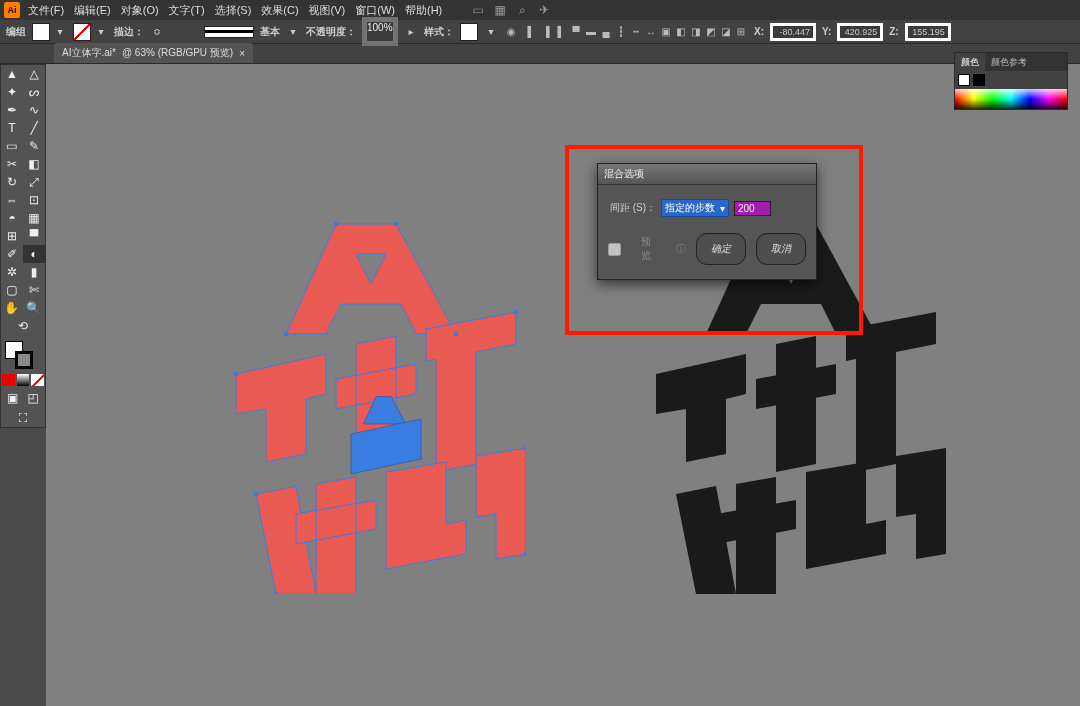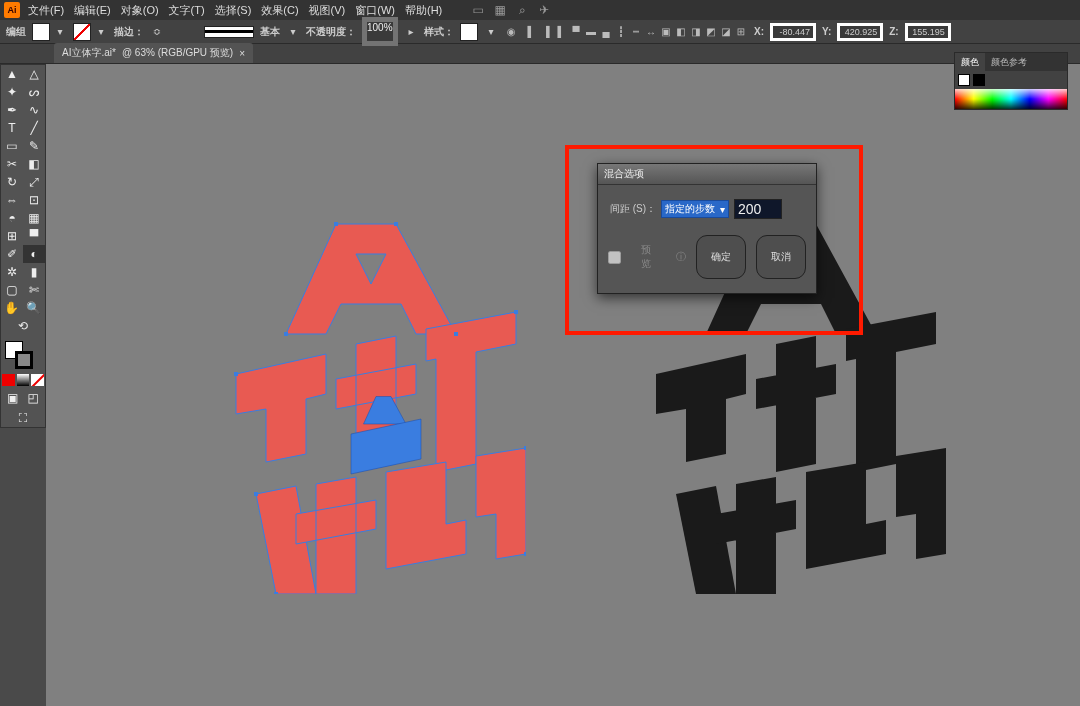--- a/index.html
+++ b/index.html
@@ -57,25 +57,25 @@
 .cp-spectrum::before { content: ""; position: absolute; inset: 0; background: linear-gradient(to bottom, rgba(255,255,255,.8), transparent 50%, rgba(0,0,0,.8)); }
 
 .highlight-box { position: absolute; left: 565px; top: 145px; width: 298px; height: 190px; border: 4px solid #ff1a00; pointer-events: none; z-index: 10; }
 
 .dialog { position: absolute; left: 597px; top: 163px; width: 220px; background: #555; border: 1px solid #222; box-shadow: 0 4px 12px rgba(0,0,0,.6); z-index: 5; }
 .dlg-title { background: linear-gradient(#777, #555); padding: 3px 6px; font-size: 10px; color: #eee; border-bottom: 1px solid #333; }
 .dlg-body { padding: 14px 10px; }
 .dlg-row { display: flex; align-items: center; gap: 5px; margin-bottom: 10px; font-size: 10px; }
 .dlg-lbl { color: #ccc; text-align: right; min-width: 48px; }
 .dlg-select { background: #2968c8; color: #fff; border: 1px solid #1a4a9a; padding: 1px 3px; font-size: 10px; width: 68px; display: flex; justify-content: space-between; align-items: center; }
-.dlg-input { background: #0f172a; border: 1px solid #222; color: #eee; padding: 1px 3px; width: 48px; font-size: 14px; }
+.dlg-input { background: #a21caf; border: 1px solid #222; color: #eee; padding: 1px 3px; width: 37px; font-size: 10px; }
 .orient-btn { width: 22px; height: 16px; background: #444; border: 1px solid #222; display: inline-flex; align-items: center; justify-content: center; font-size: 8px; color: #bbb; }
 .dlg-footer { display: flex; gap: 10px; justify-content: flex-end; align-items: center; padding-top: 6px; }
 .dlg-check { display: flex; align-items: center; gap: 20px; color: #888; font-size: 10px; margin-right: auto; }
-.dlg-btn { background: #4e4e4e; border: 1px solid #222; border-radius: 11px; padding: 14px 14px; color: #ddd; font-size: 10px; cursor: pointer; min-width: 50px; text-align: center; }
+.dlg-btn { background: #4e4e4e; border: 1px solid #222; border-radius: 11px; padding: 8px 14px; color: #ddd; font-size: 10px; cursor: pointer; min-width: 50px; text-align: center; font-style: italic; }
 </style>
 </head>
 <body>
 
 <div class="menubar">
   <div class="ai-logo">Ai</div>
   <span class="menu-item">文件(F)</span>
   <span class="menu-item">编辑(E)</span>
   <span class="menu-item">对象(O)</span>
   <span class="menu-item">文字(T)</span>

